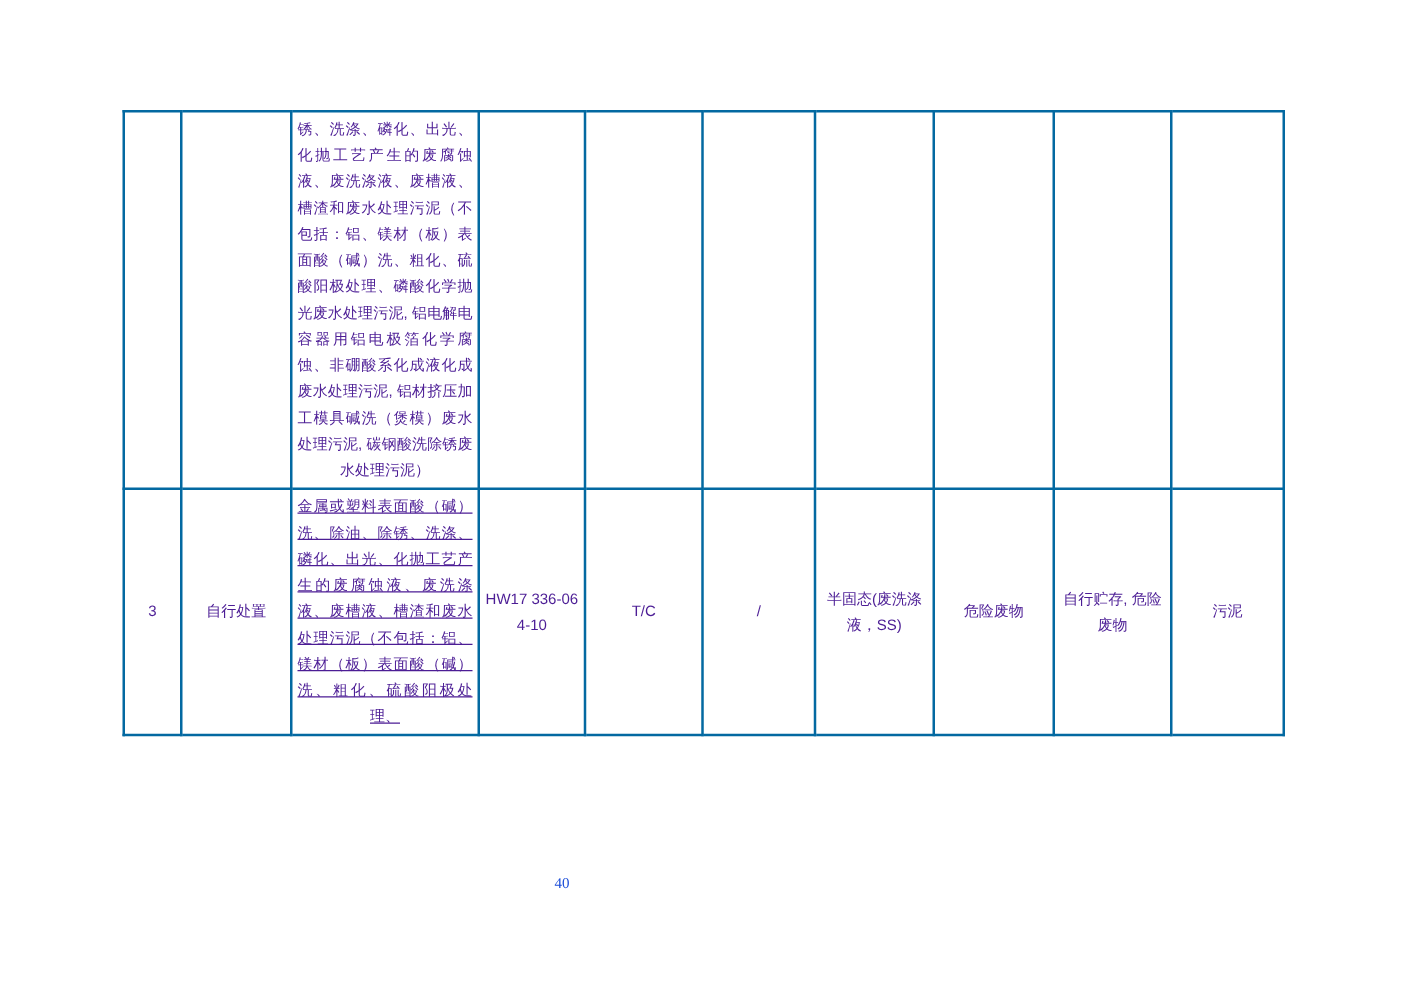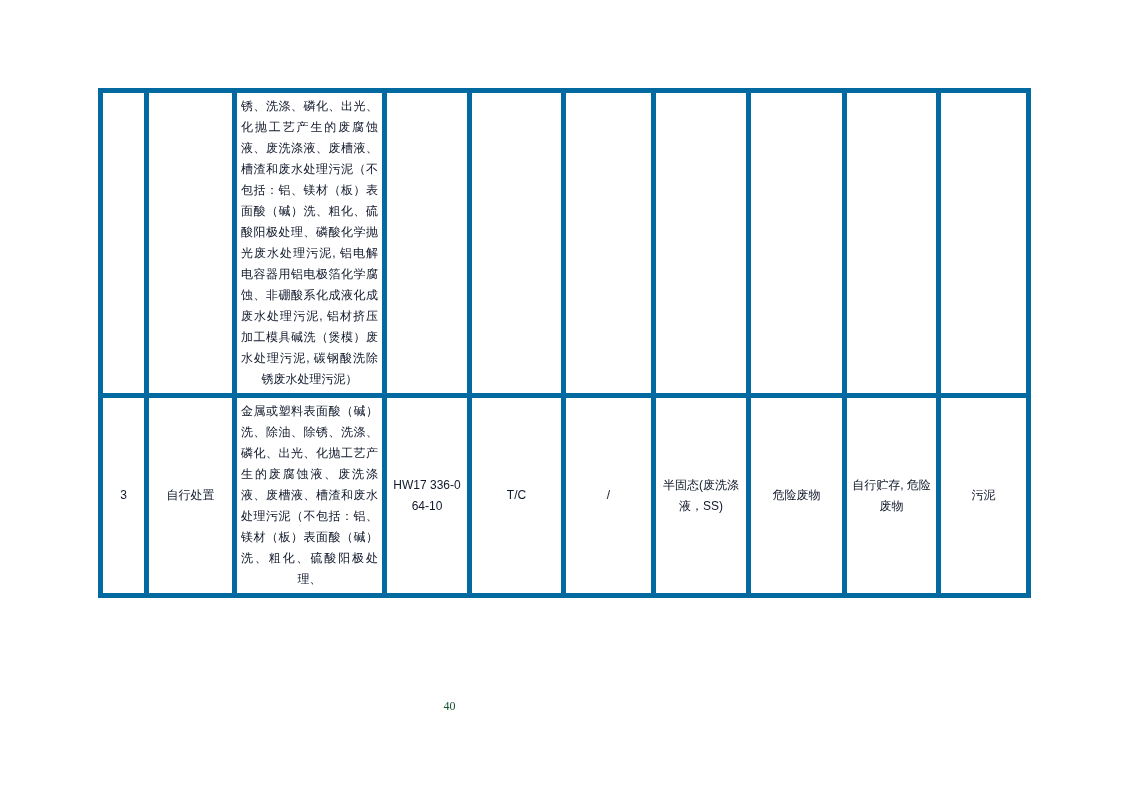--- a/index.html
+++ b/index.html
@@ -17,56 +17,56 @@
   }
   .doc-table {
     position: absolute;
     left: 98px;
     top: 88px;
     width: 928px;
     border-collapse: collapse;
     table-layout: fixed;
   }
   .doc-table td {
-    border: 5px solid #0369a1;
+    border: 2px solid #0369a1;
     vertical-align: middle;
     padding: 3px 4px;
     font-size: 12px;
     line-height: 21px;
-    color: #0f172a;
+    color: #4c1d95;
     text-align: center;
     word-break: break-all;
   }
   .c-seq      { width: 46px; }
   .c-cat      { width: 88px; }
   .c-name     { width: 150px; }
   .c-code     { width: 85px; }
   .c-tc       { width: 94px; }
   .c-slash    { width: 90px; }
   .c-form     { width: 95px; }
   .c-source   { width: 96px; }
   .c-dispose  { width: 94px; }
   .c-remark   { width: 90px; }
 
   td.justify-cell {
     text-align: justify;
     text-align-last: center;
     text-justify: inter-ideograph;
     vertical-align: top;
   }
-  td.justify-cell.mid { vertical-align: middle; }
+  td.justify-cell.mid { vertical-align: middle; text-decoration: underline; }
 
   .page-number {
     position: absolute;
     left: 0;
     top: 699px;
     width: 899px;
     text-align: center;
     font-size: 12px;
-    color: #14532d;
+    color: #1d4ed8;
     font-family: "Liberation Serif", serif;
   }
 </style>
 </head>
 <body>
 
 <div class="page">
 
   <table class="doc-table">
     <colgroup>

